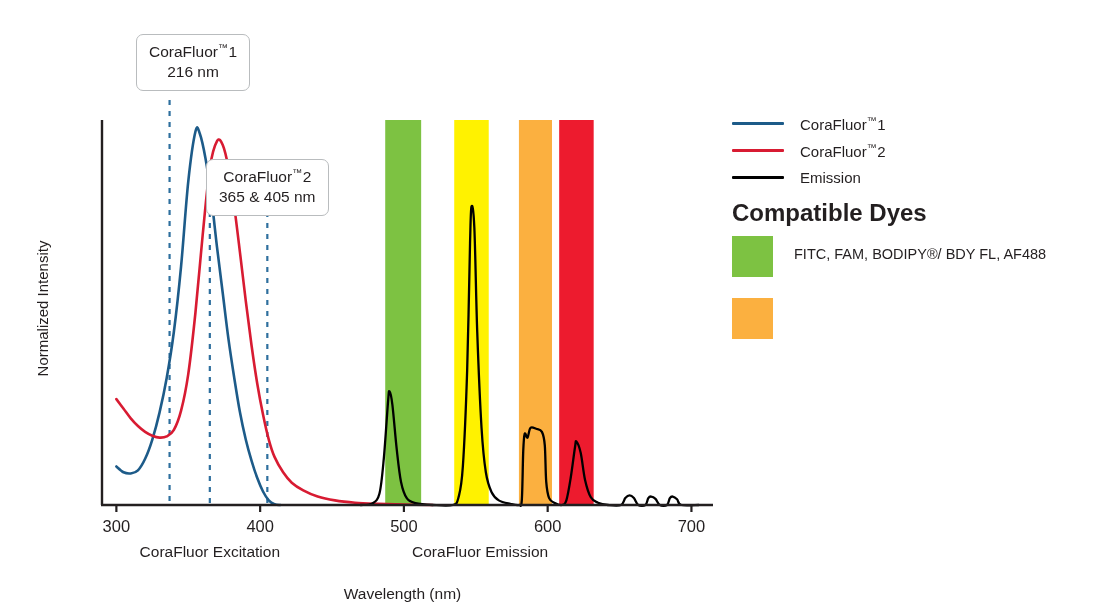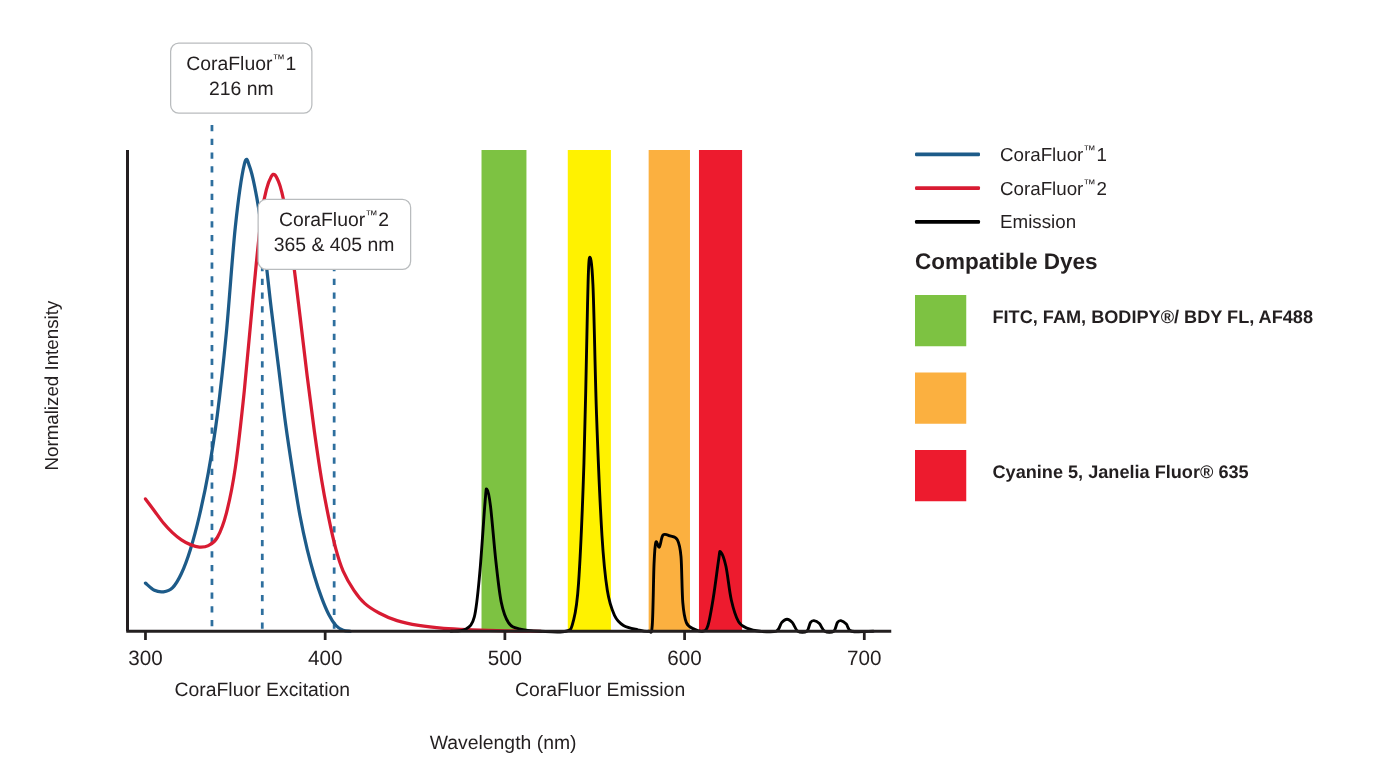--- a/index.html
+++ b/index.html
@@ -49,30 +49,30 @@
   
   .panel{position:absolute;left:728px;top:0;width:382px;height:612px;}
 
   .legend{position:absolute;left:4px;top:110px;width:360px;}
   .legend-row{display:flex;align-items:center;height:27px;}
   .legend-swatch{width:52px;height:3px;flex:0 0 52px;margin-right:16px;border-radius:1px;}
   .legend-label{font-size:15px;color:#231f20;white-space:nowrap;}
 
   .dyes-title{
     position:absolute;left:4px;top:199px;
-    font-size:18px;font-weight:bold;color:#231f20;white-space:nowrap;
+    font-size:24px;font-weight:bold;color:#231f20;white-space:nowrap;
   }
 
   .dye-list{position:absolute;left:4px;top:236px;width:374px;}
   .dye-row{display:flex;align-items:flex-start;margin-bottom:21px;}
   .dye-swatch{
     width:41px;height:41px;flex:0 0 41px;margin-right:21px;
   }
   .dye-label{
-    font-size:14.5px;line-height:1.33;color:#231f20;padding-top:9px;font-weight:bold;
+    font-size:14.5px;line-height:1.33;color:#231f20;padding-top:9px;
   }
   .dye-row.two-line .dye-label{padding-top:2px;}
 </style>
 </head>
 <body>
 
 <div id="figure">
 
   <div class="plot-wrap">
     <svg class="svg-plot" id="plot-svg" width="730" height="612">
@@ -135,20 +135,16 @@
     <div class="dyes-title">Compatible Dyes</div>
 
     <div class="dye-list">
       <div class="dye-row">
         <span class="dye-swatch" id="dsw0" style="background: rgb(125, 194, 66);"></span>
         <span class="dye-label"><span>FITC, FAM, BODIPY®/ BDY FL, AF488</span></span>
       </div>
       <div class="dye-row">
         <span class="dye-swatch" id="dsw2" style="background: rgb(251, 176, 64);"></span>
       </div>
-      <div class="dye-row">
-        <span class="dye-swatch" id="dsw3" style="background: rgb(237, 27, 46);"></span>
-        <span class="dye-label"><span>Cyanine 5, Janelia Fluor® 635</span></span>
-      </div>
     </div>
 
   </div>
 </div>
 
 </body></html>

